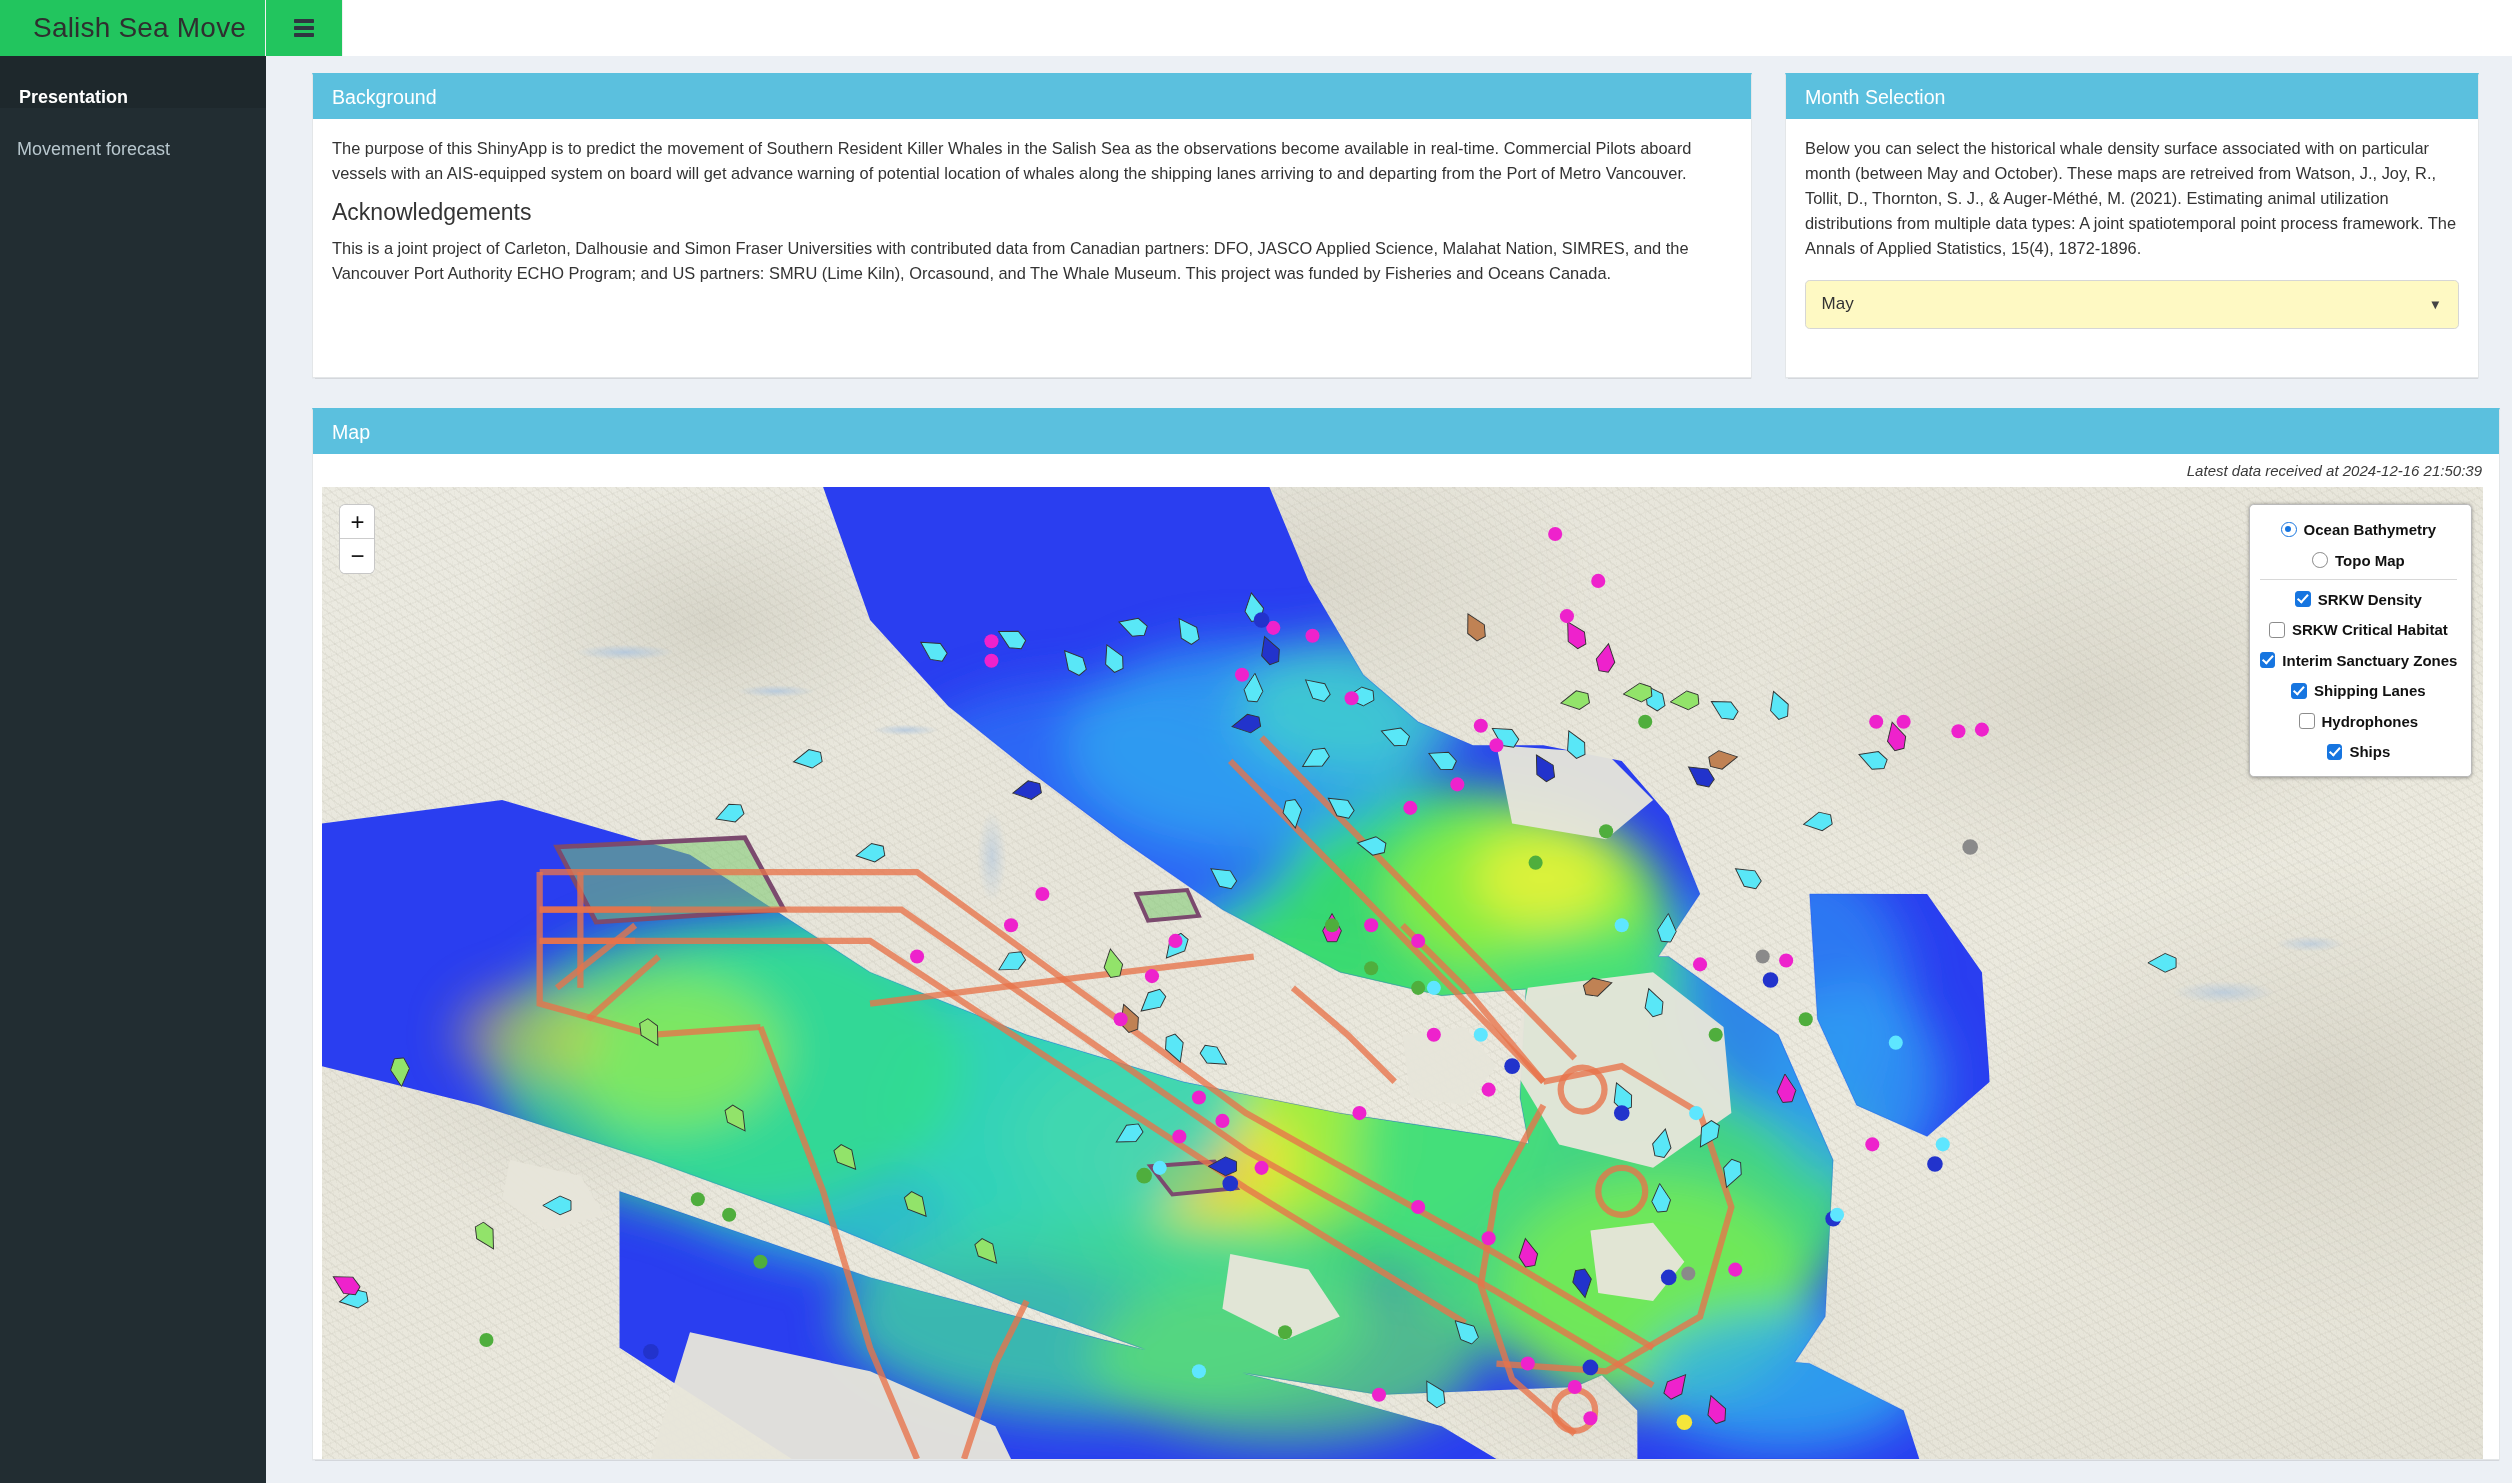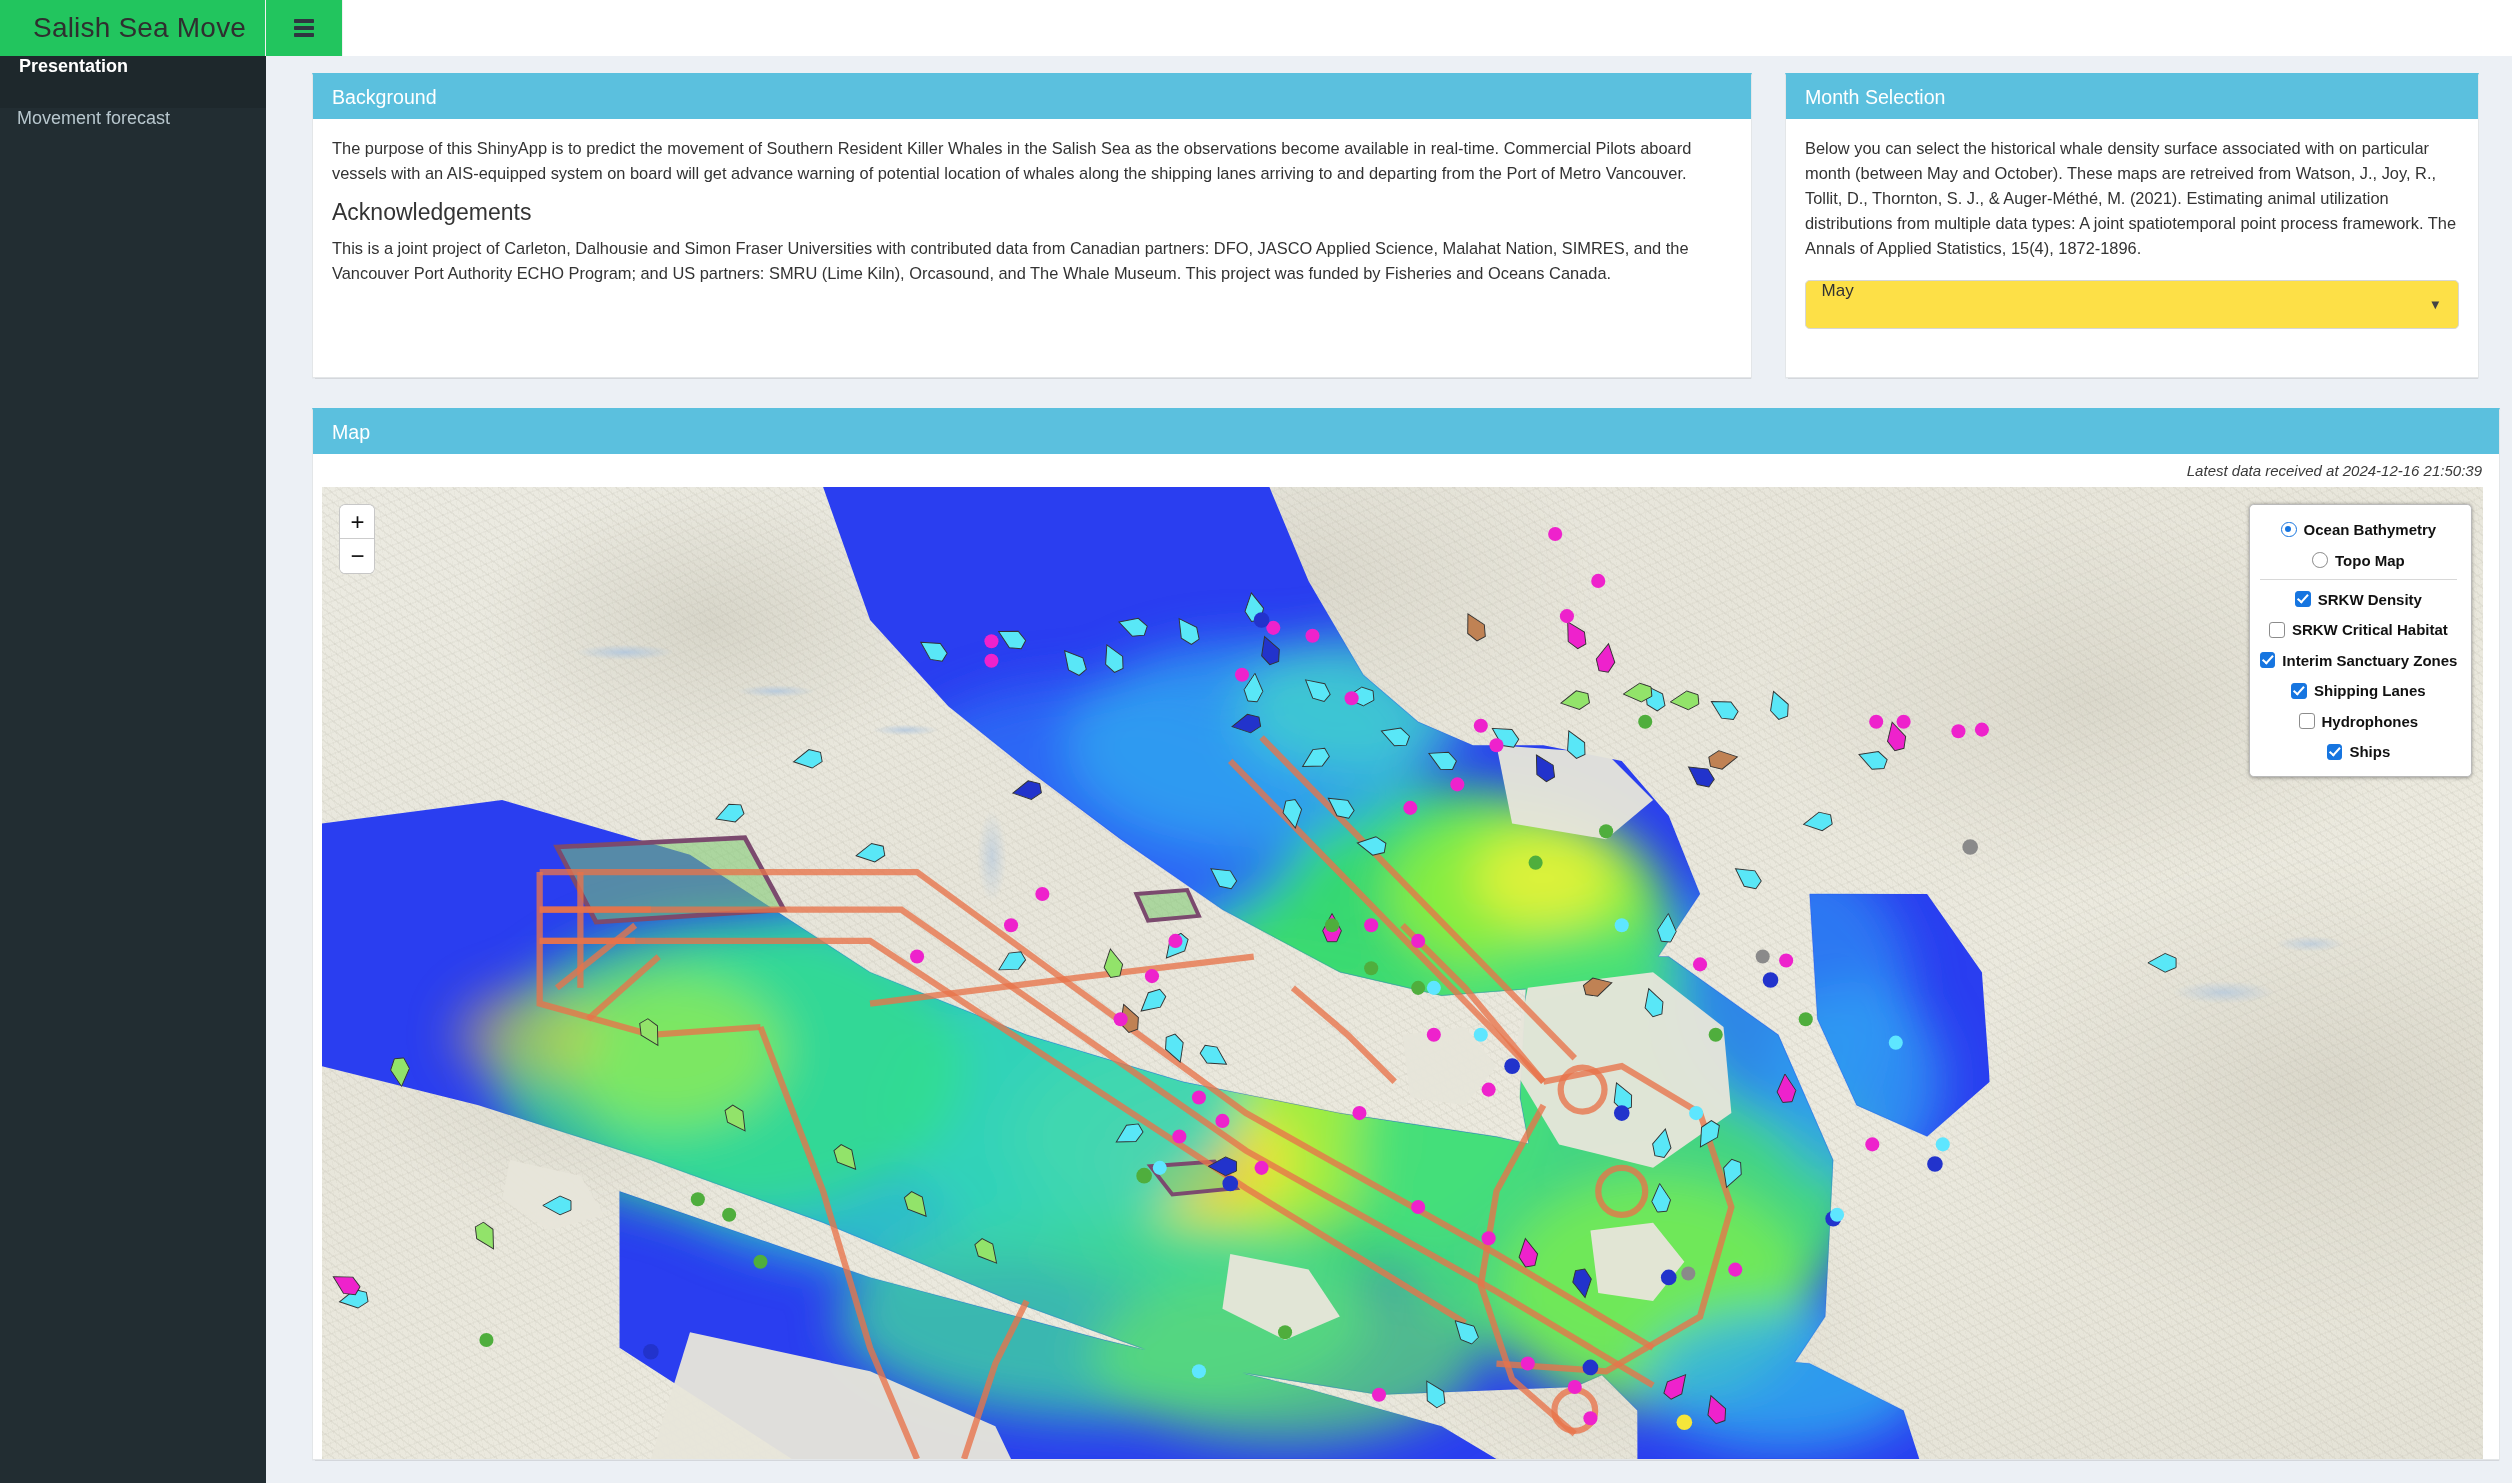--- a/index.html
+++ b/index.html
@@ -45,21 +45,21 @@
 
   
   #sidebar {
     position: absolute; top: 56px; left: 0;
     width: 266px; height: 1427px;
     background: #222d32;
     z-index: 30;
   }
   .side-item {
     height: 52px;
-    display: flex; align-items: flex-start;
+    display: flex; align-items: flex-end;
     padding-left: 17px;
     font-size: 18px;
     color: #b8c7ce;
     cursor: pointer;
   }
   .side-item.active {
     background: #1e282c;
     color: #ffffff;
     font-weight: bold;
     border-left: 2.3px solid #1e282c;
@@ -108,22 +108,22 @@
     margin: 11px 0 11px 0; line-height: 1.1;
   }
 
   .select-wrap {
     position: relative; margin-top: 19px;
     width: 100%; height: 49px;
   }
   .select-box {
     width: 100%; height: 49px;
     border: 0.8px solid #d6d6d6; border-radius: 4.7px;
-    background: #fde047;
-    display: flex; 
+    background: #fef9c3;
+    display: flex; align-items: center;
     padding: 0 15.6px;
     font-size: 17px; color: #333333;
     cursor: pointer;
   }
   .select-caret {
     position: absolute; right: 17px; top: 50%;
     transform: translateY(-50%);
     font-size: 13.3px; color: #444; pointer-events: none;
   }
 

